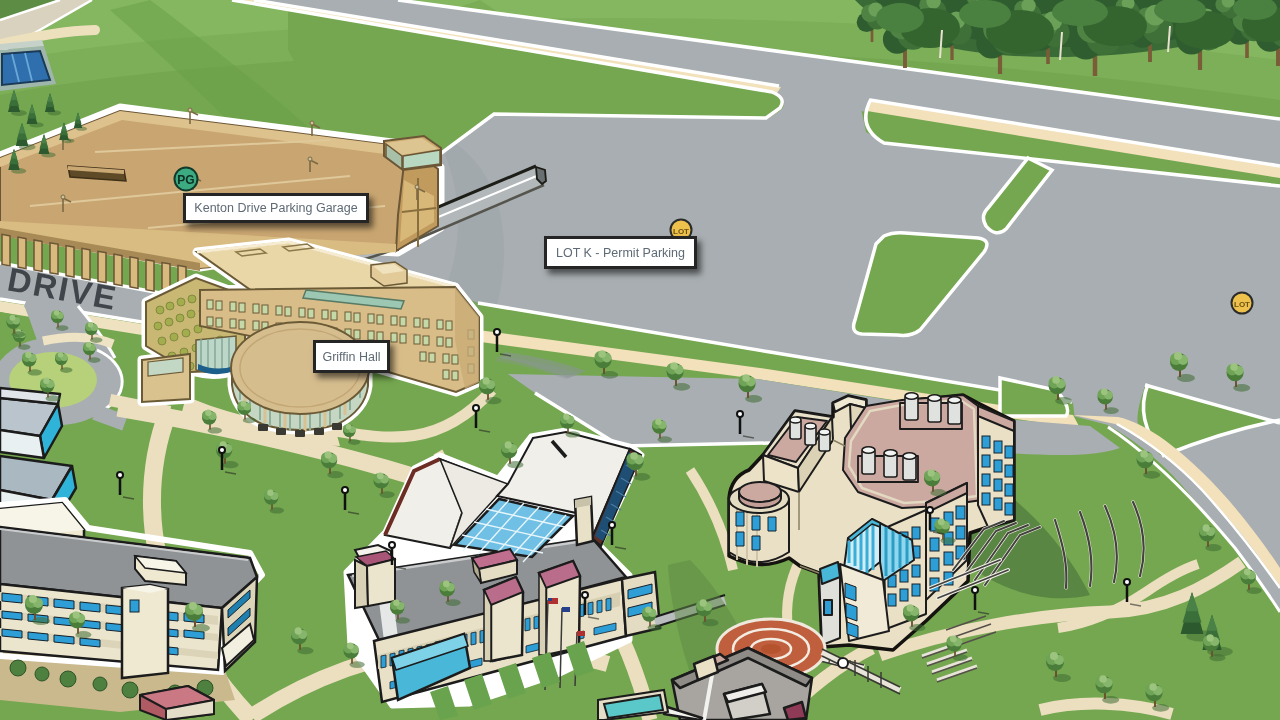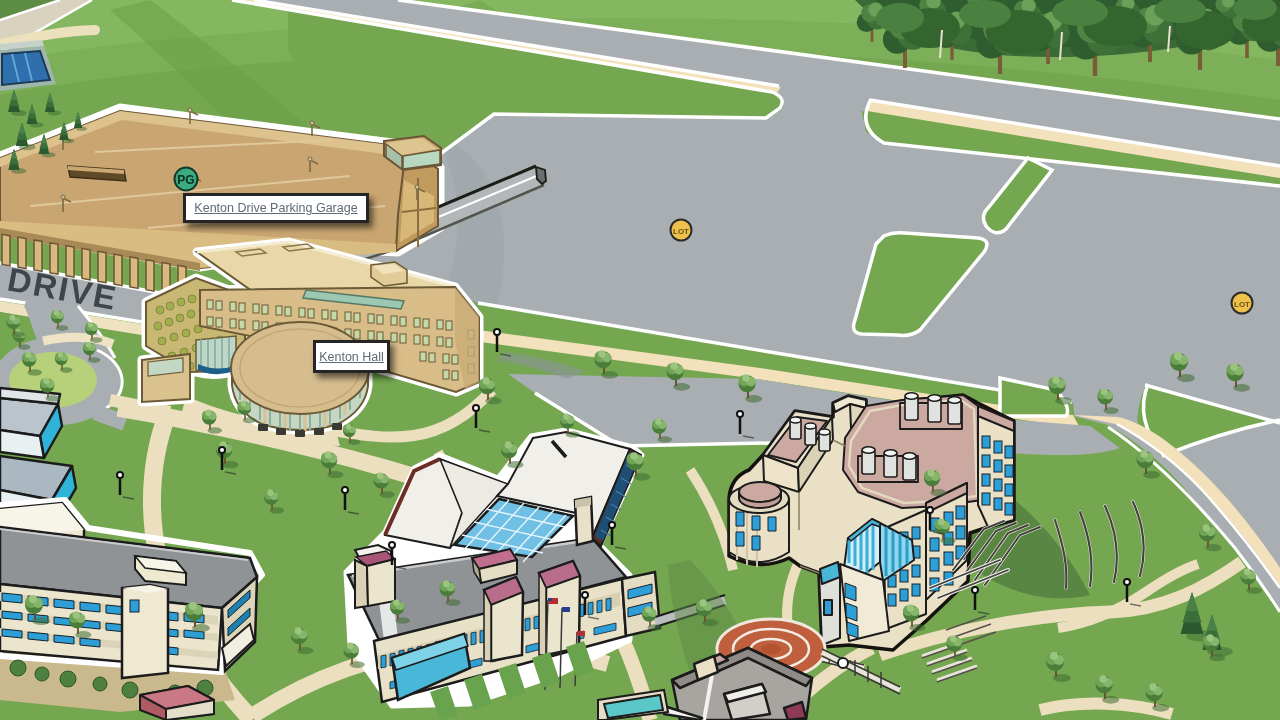--- a/index.html
+++ b/index.html
@@ -1,18 +1,18 @@
 <!DOCTYPE html>
 <html><head>
 <meta charset="utf-8">
 <style>
 html,body{margin:0;padding:0;background:#74a74f;}
 #map{position:relative;width:1280px;height:720px;overflow:hidden;font-family:"Liberation Sans",sans-serif;}
 .lbl{position:absolute;background:#fff;border:3px solid #252525;color:#5e6a75;font-size:12.5px;
- display:flex;align-items:center;justify-content:center;box-shadow:4px 5px 6px rgba(0,0,0,.55);white-space:nowrap;text-decoration:underline;}
+ display:flex;align-items:center;justify-content:center;box-shadow:4px 5px 6px rgba(0,0,0,.55);white-space:nowrap;}
 </style>
 </head>
 <body>
 <div id="map">
 <svg width="1280" height="720" viewBox="0 0 1280 720">
 
 <rect x="0" y="0" width="1280" height="720" fill="#74a74f"></rect>
 <g id="terrain">
 
   <path d="M0,0 H1280 V100 C1000,60 700,40 400,55 C250,62 100,75 0,95 Z" fill="#7daf58"></path>
@@ -1015,14 +1015,15 @@
     <text x="681" y="234" font-family="Liberation Sans, sans-serif" font-size="8" font-weight="bold" fill="#6b5313" text-anchor="middle">LOT</text>
   </g>
   <g>
     <circle cx="1242" cy="303" r="10.5" fill="#eec04c" stroke="#2b2b2b" stroke-width="2"></circle>
     <text x="1242" y="307" font-family="Liberation Sans, sans-serif" font-size="8" font-weight="bold" fill="#6b5313" text-anchor="middle">LOT</text>
   </g>
 </g>
 </svg>
 
 <div class="lbl" style="left:183px;top:193px;width:180px;height:24px;">Kenton Drive Parking Garage</div>
-<div class="lbl" style="left:313px;top:340px;width:71px;height:27px;">Kenton Hall</div>
+<div class="lbl" style="left:544px;top:236px;width:147px;height:27px;">LOT K - Permit Parking</div>
+<div class="lbl" style="left:313px;top:340px;width:71px;height:27px;">Griffin Hall</div>
 </div>
 
 </body></html>

